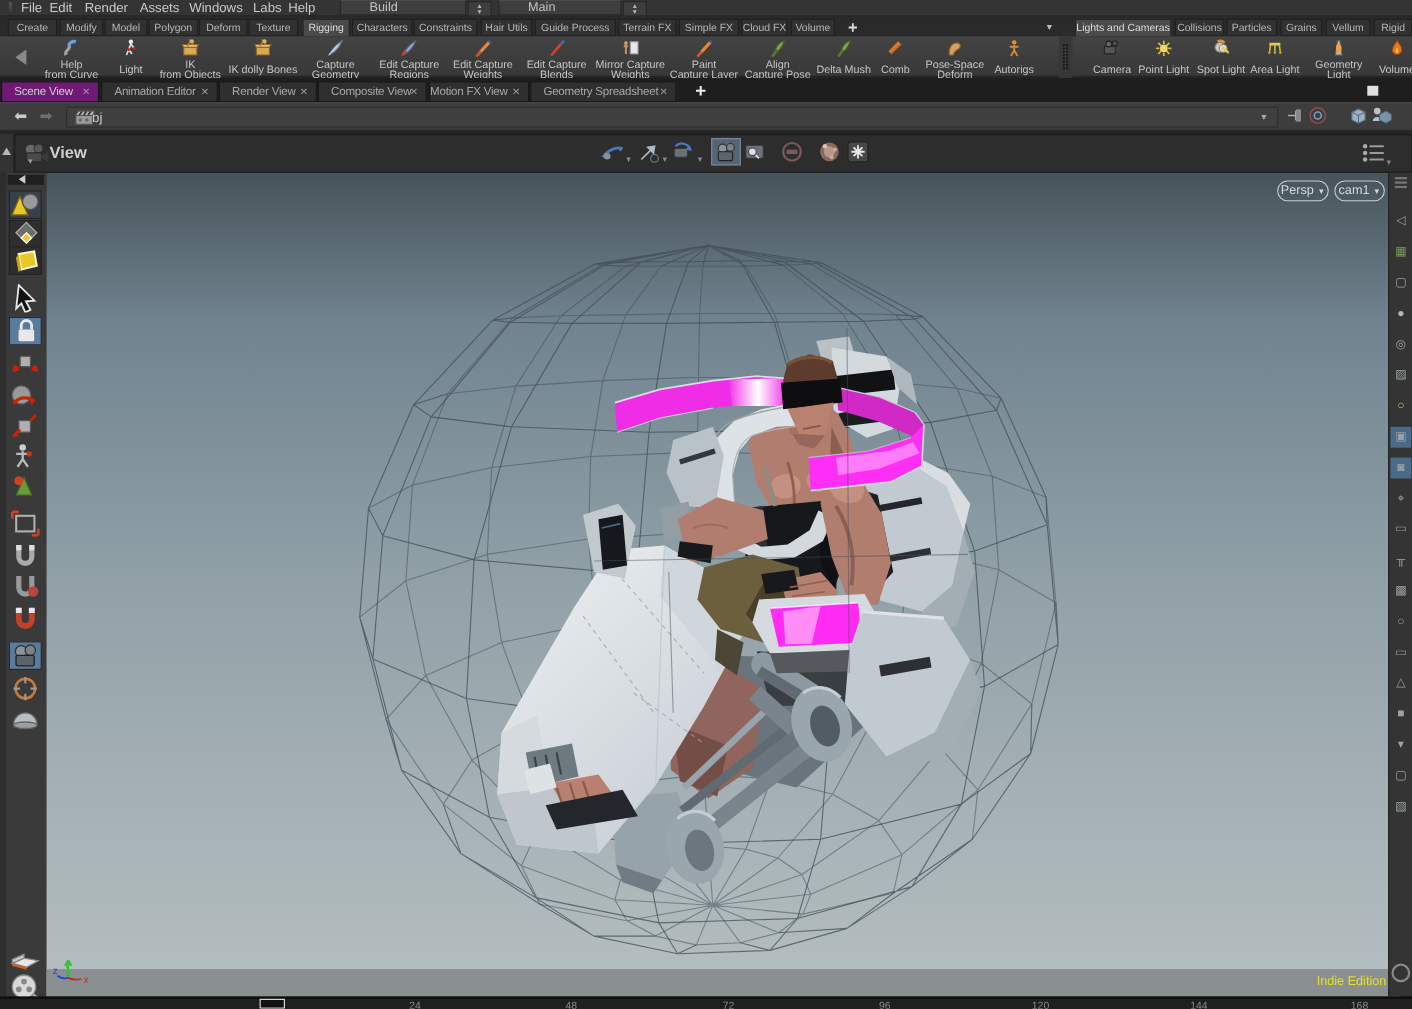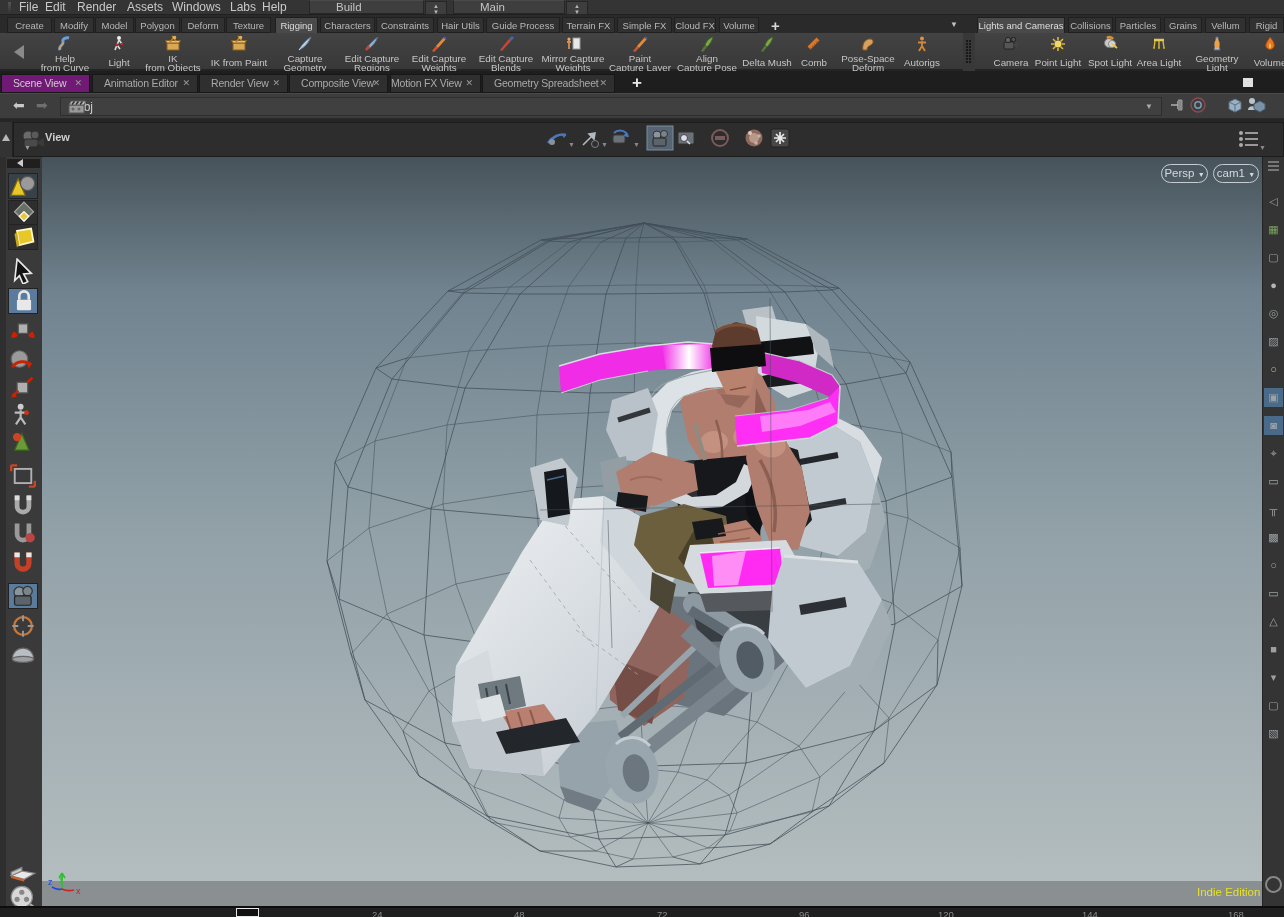--- a/index.html
+++ b/index.html
@@ -111,21 +111,21 @@
           </svg></span><div class="lbl" style="">
           <div>IK</div>
           <div>from Objects</div>
         </div></div>
       <div class="tool" style="left:195px;width:88px"><span class="ticon"><svg width="18" height="18" viewBox="0 0 18 18">
             <rect x="3" y="8" width="12" height="7" fill="#d8a855" stroke="#8a6020"></rect>
             <path d="M3 8 L1.5 5.5 L16.5 5.5 L15 8 Z" fill="#e8c070" stroke="#8a6020"></path>
             <path d="M6 7 L10 2 M12 6 L8 1" stroke="#b08030" stroke-width="1.5"></path>
             <circle cx="10.5" cy="2.5" r="1.8" fill="#e0b060"></circle>
           </svg></span><div class="lbl" style="margin-top:4px">
-          <div>IK from Paint</div>
+          <div>IK dolly Bones</div>
         </div></div>
       <div class="tool" style="left:261px;width:88px"><span class="ticon"><svg width="18" height="18" viewBox="0 0 18 18">
             <path d="M3 15 C6 9 10 5 15 2 C13 7 9 12 5 14 Z" fill="#a8c4e0" stroke="#607890"></path>
             <path d="M3 15 L11 6" stroke="#c8d8e8" stroke-width="1"></path>
           </svg></span><div class="lbl" style="">
           <div>Capture</div>
           <div>Geometry</div>
         </div></div>
       <div class="tool" style="left:328px;width:88px"><span class="ticon"><svg width="18" height="18" viewBox="0 0 18 18">
             <path d="M3 15 C6 9 10 5 15 2 C13 7 9 12 5 14 Z" fill="#90b0d0" stroke="#506880"></path>
@@ -288,21 +288,21 @@
 <div class="abs" id="stowcol">
       <div style="position:absolute;left:2px;top:8px;width:0;height:0;border:4.5px solid transparent;border-bottom:7px solid #b8b8b8"></div>
     </div>
 <div class="abs" id="viewbar">
   <svg width="26" height="24" viewBox="0 0 26 24" style="position:absolute;left:6px;top:5px">
         <circle cx="8" cy="8" r="5" fill="#6a6a6a" stroke="#333"></circle>
         <circle cx="15" cy="7" r="4" fill="#5a5a5a" stroke="#333"></circle>
         <rect x="4" y="11" width="14" height="8" rx="2" fill="#4a4a4a" stroke="#2a2a2a"></rect>
         <path d="M18 13 L24 10 L24 19 L18 16 Z" fill="#3a3a3a"></path>
       </svg>
-  <span style="position:absolute;left:31px;top:8px;color:#cfcfcf;font-size:11px;font-weight:bold">View</span>
+  <span style="position:absolute;left:31px;top:8px;color:#cfcfcf;font-size:15px;font-weight:bold">View</span>
   <span style="position:absolute;left:10px;top:21px;color:#999;font-size:7px">▼</span>
   <svg width="760" height="33" viewBox="0 0 760 33" style="position:absolute;left:518px;top:0">
     <g transform="translate(14,6)">
           <path d="M2 14 C6 8 14 4 20 6" stroke="#4a78b8" stroke-width="2.5" fill="none"></path>
           <path d="M20 6 l-5 -1 l3 4 Z" fill="#4a78b8"></path>
           <circle cx="6" cy="13" r="3" fill="#8a9298"></circle>
         </g>
     <text x="36" y="24" fill="#888" font-size="7">▼</text>
     <g transform="translate(47,6)">
           <path d="M4 16 L16 4 M16 4 l-6 1 l5 5 Z" stroke="#b0b8c0" fill="#b0b8c0" stroke-width="1.6"></path>

